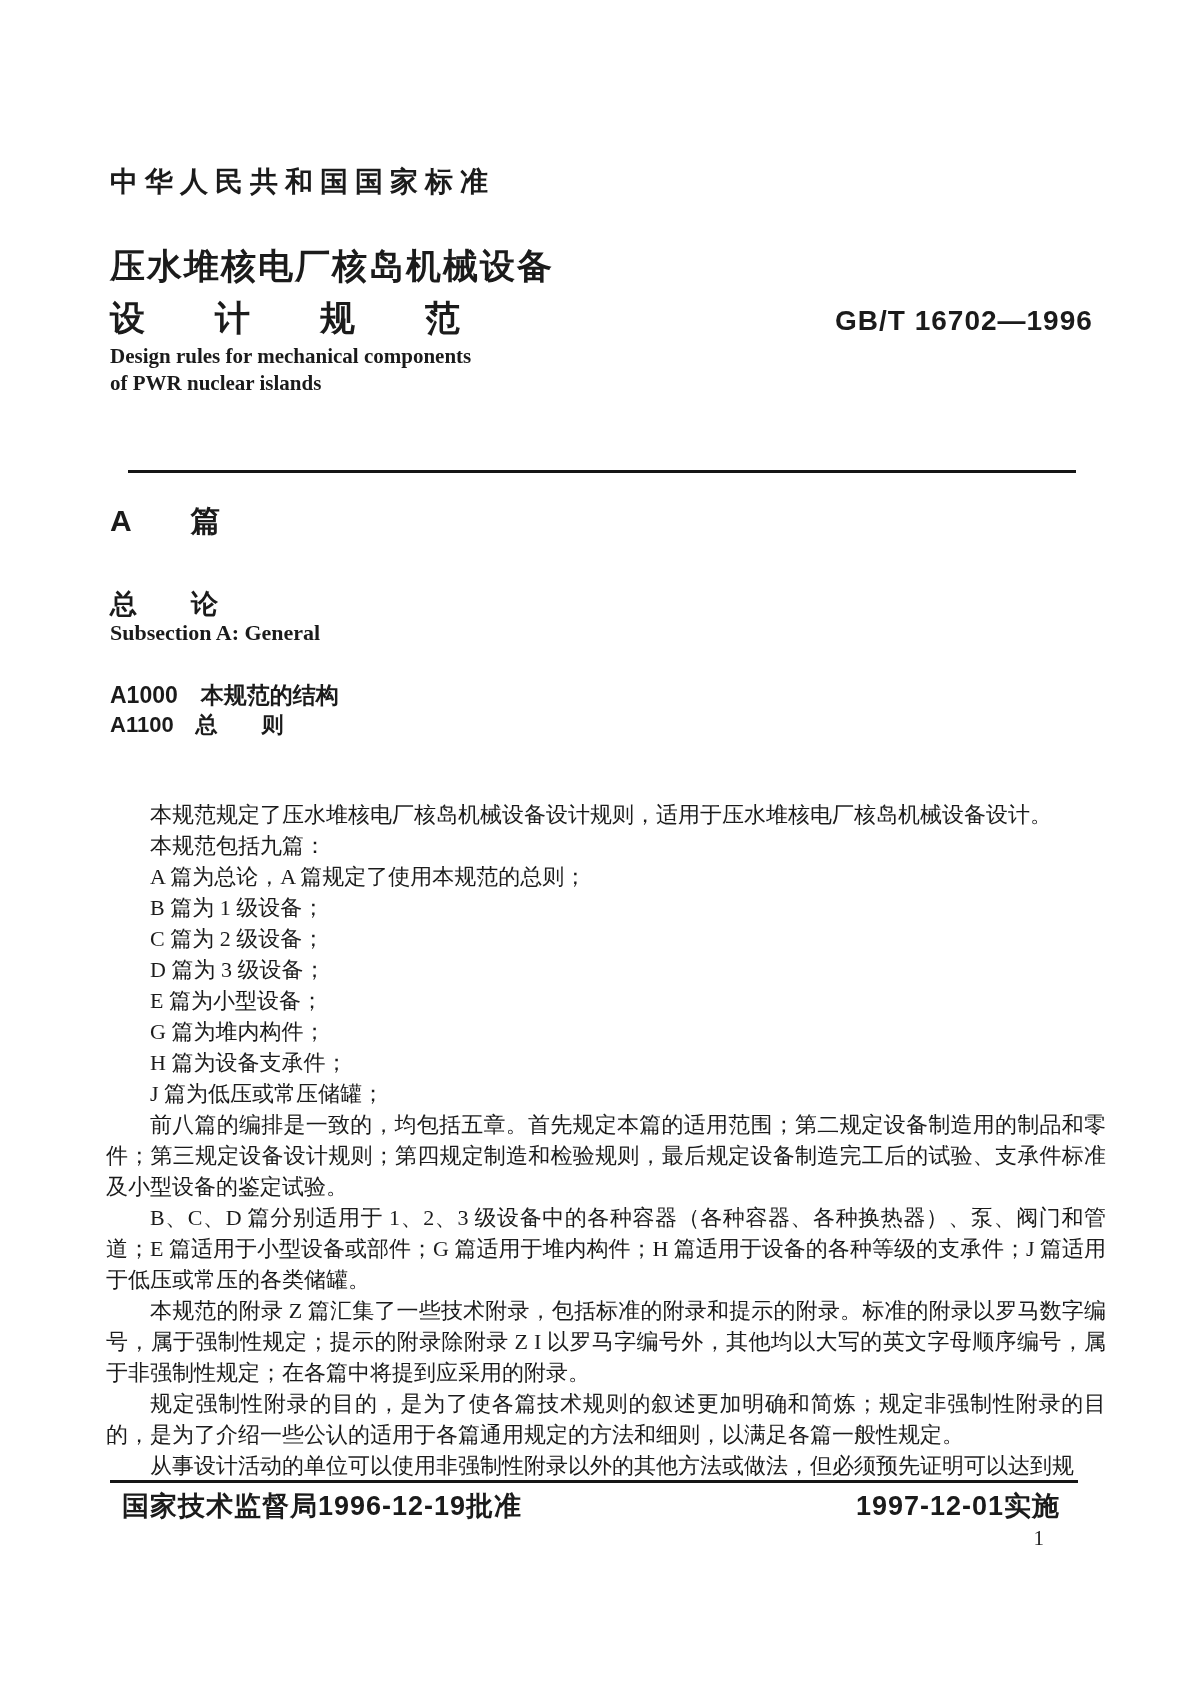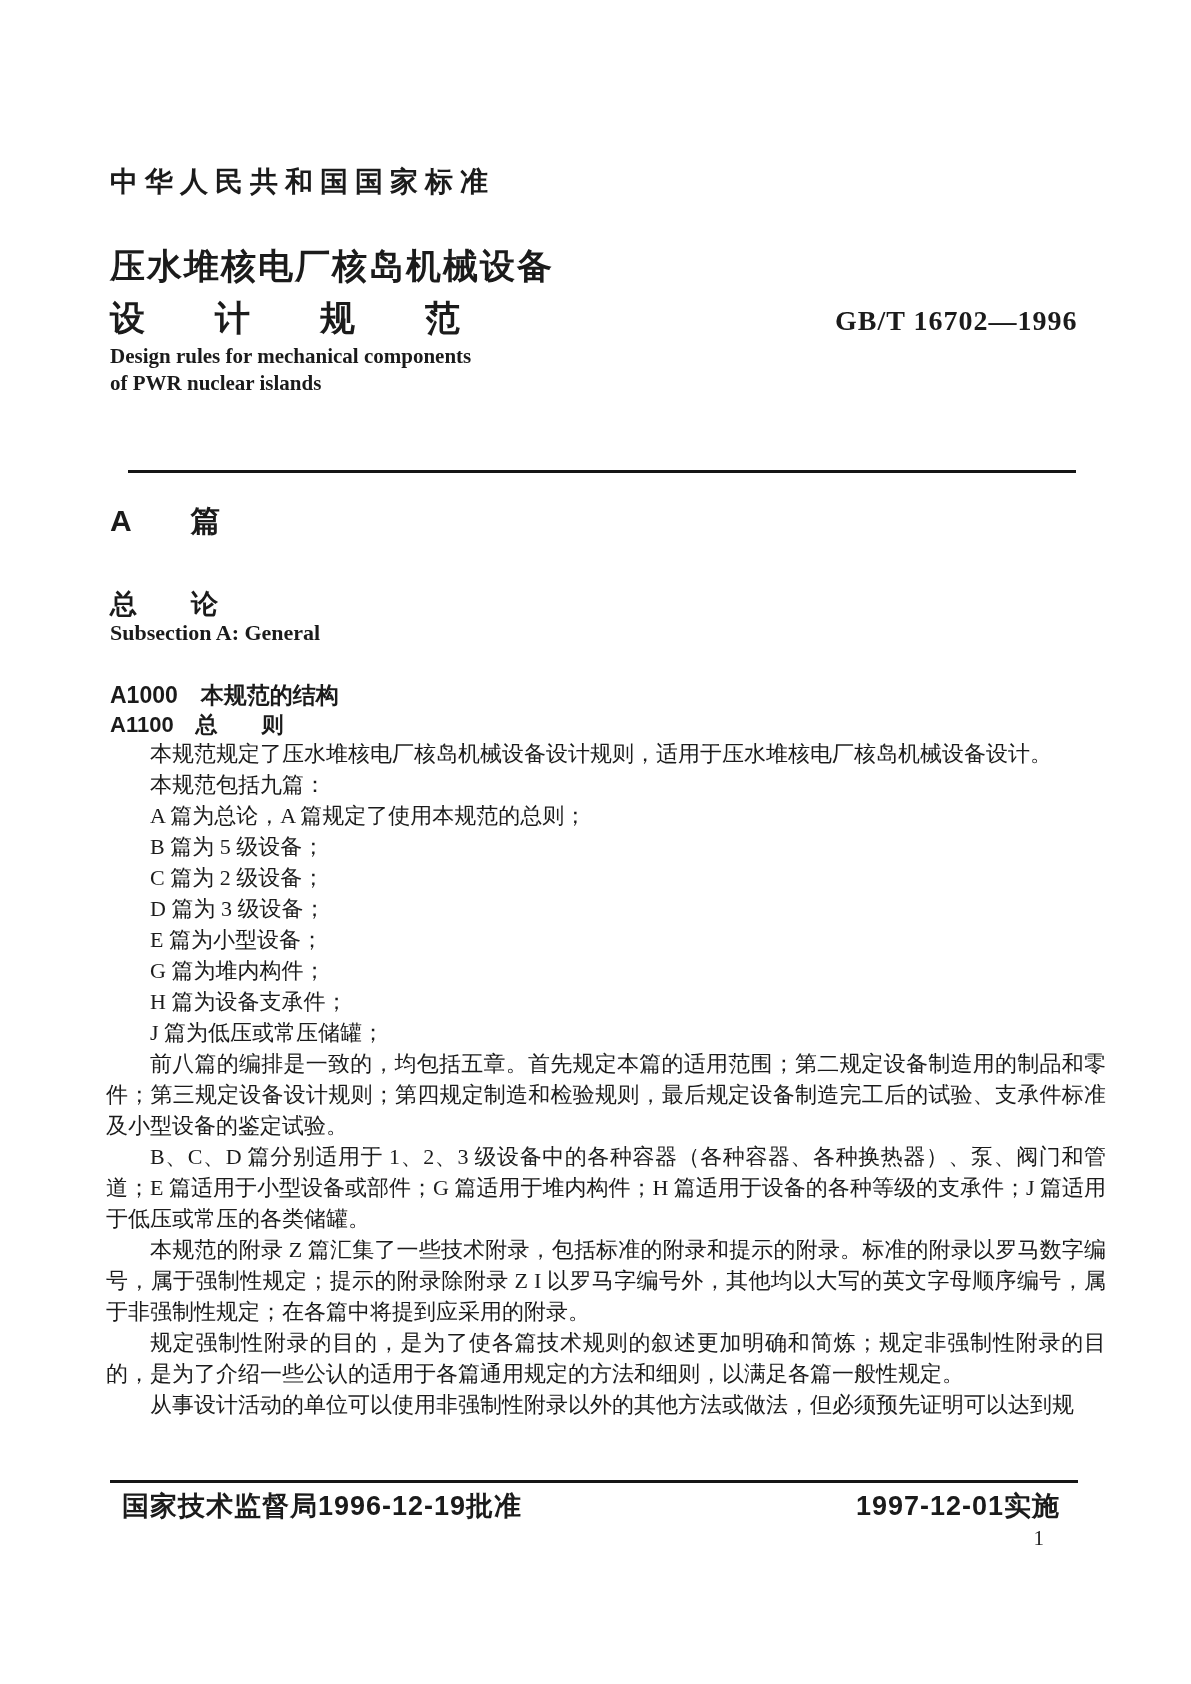--- a/index.html
+++ b/index.html
@@ -30,41 +30,41 @@
     text-align: left;
     white-space: nowrap;
   }
   .cn-sans { font-family: "Liberation Sans", "DejaVu Sans", sans-serif; font-weight: 700; }
 
   .std-label   { top: 163px; font-size: 28px; letter-spacing: 7px; }
   .title-zh1   { top: 243px; font-size: 35px; letter-spacing: 2px; }
   .title-zh2   { top: 295px; font-size: 35px; }
   .std-code    {
     position: absolute; left: 835px; top: 305px;
-    font-family: Liberation Serif, serif;
+    font-family: Liberation Sans, sans-serif;
     font-weight: 700; font-size: 28px; letter-spacing: 1px; white-space: nowrap;
   }
   .title-en1   { top: 344px; font-size: 21px; font-weight: 700; }
   .title-en2   { top: 371px; font-size: 21px; font-weight: 700; }
 
   .divider {
     position: absolute; height: 3px; background: #161616;
   }
   .divider.top    { left: 128px; top: 470px; width: 948px; }
   .divider.bottom { left: 110px; top: 1480px; width: 968px; }
 
   .part-heading   { top: 501px; font-size: 30px; }
   .part-title     { top: 586px; font-size: 27px; }
   .part-title-en  { top: 620px; font-size: 22px; font-weight: 700; }
   .clause-1       { top: 680px; font-size: 23px; }
   .clause-2       { top: 710px; font-size: 22px; }
 
   .body-text {
     position: absolute;
-    left: 106px; top: 738px; width: 1000px;
+    left: 106px; top: 799px; width: 1000px;
     font-size: 22px; line-height: 31px;
     text-align: justify;
   }
   .body-text p {
     margin: 0;
     text-indent: 2em;
   }
 
   .footer-approval {
     position: absolute; left: 122px; top: 1488px;
@@ -96,21 +96,21 @@
   <div class="center-wide cn-sans part-heading">A　　篇</div>
   <div class="center-wide cn-sans part-title">总　　论</div>
   <div class="center-wide part-title-en">Subsection A: General</div>
   <div class="center-wide cn-sans clause-1">A1000　本规范的结构</div>
   <div class="center-wide cn-sans clause-2">A1100　总　　则</div>
 
   <div class="body-text">
     <p>本规范规定了压水堆核电厂核岛机械设备设计规则，适用于压水堆核电厂核岛机械设备设计。</p>
     <p>本规范包括九篇：</p>
     <p>A 篇为总论，A 篇规定了使用本规范的总则；</p>
-    <p>B 篇为 5 级设备；</p>
+    <p>B 篇为 1 级设备；</p>
     <p>C 篇为 2 级设备；</p>
     <p>D 篇为 3 级设备；</p>
     <p>E 篇为小型设备；</p>
     <p>G 篇为堆内构件；</p>
     <p>H 篇为设备支承件；</p>
     <p>J 篇为低压或常压储罐；</p>
     <p>前八篇的编排是一致的，均包括五章。首先规定本篇的适用范围；第二规定设备制造用的制品和零件；第三规定设备设计规则；第四规定制造和检验规则，最后规定设备制造完工后的试验、支承件标准及小型设备的鉴定试验。</p>
     <p>B、C、D 篇分别适用于 1、2、3 级设备中的各种容器（各种容器、各种换热器）、泵、阀门和管道；E 篇适用于小型设备或部件；G 篇适用于堆内构件；H 篇适用于设备的各种等级的支承件；J 篇适用于低压或常压的各类储罐。</p>
     <p>本规范的附录 Z 篇汇集了一些技术附录，包括标准的附录和提示的附录。标准的附录以罗马数字编号，属于强制性规定；提示的附录除附录 Z I 以罗马字编号外，其他均以大写的英文字母顺序编号，属于非强制性规定；在各篇中将提到应采用的附录。</p>
     <p>规定强制性附录的目的，是为了使各篇技术规则的叙述更加明确和简炼；规定非强制性附录的目的，是为了介绍一些公认的适用于各篇通用规定的方法和细则，以满足各篇一般性规定。</p>

